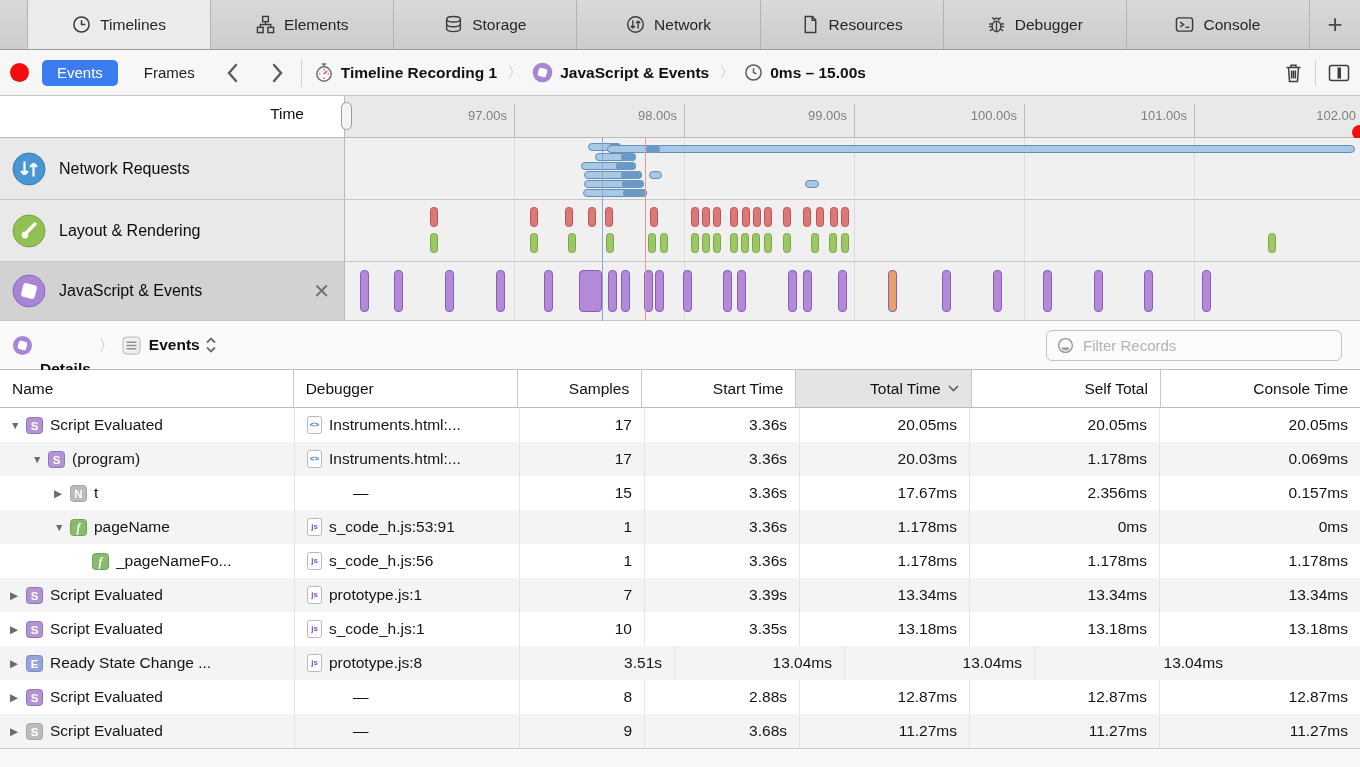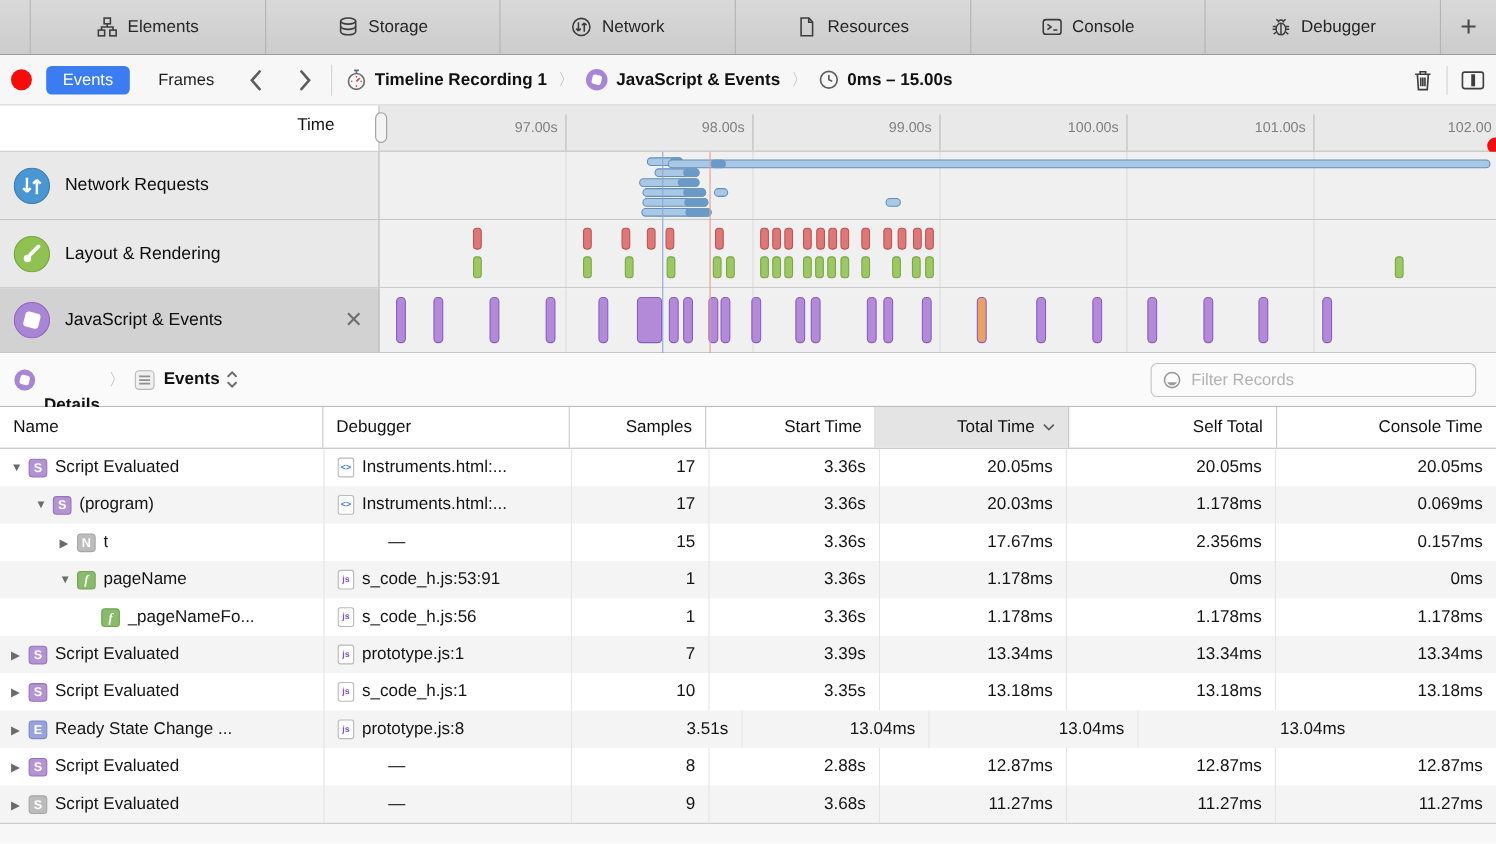--- a/index.html
+++ b/index.html
@@ -110,20 +110,29 @@
     background:#f7f7f7; border-top:1px solid #c9c9c9; }
 </style>
 </head>
 <body>
 
 <div class="app">
 
   <div class="tabbar">
     <div class="tabbar-spacer"></div>
     <div id="tabs-host" style="display:flex; flex:1;">
+        <div class="tab selected">
+          <span>
+            <svg width="19" height="19" viewBox="0 0 20 20" fill="none" stroke="#3c3c3c" stroke-width="1.6">
+              <circle cx="10" cy="10" r="8"></circle>
+              <path d="M10 5.5V10h4"></path>
+            </svg>
+          </span>
+          <span>Timelines</span>
+        </div>
         <div class="tab">
           <span>
             <svg width="19" height="19" viewBox="0 0 20 20" fill="none" stroke="#3c3c3c" stroke-width="1.5">
               <rect x="7" y="1.5" width="6" height="5.5"></rect>
               <rect x="1.5" y="13" width="6" height="5.5"></rect>
               <rect x="12.5" y="13" width="6" height="5.5"></rect>
               <path d="M10 7v3M4.5 13v-3h11v3"></path>
             </svg>
           </span>
           <span>Elements</span>
@@ -151,37 +160,37 @@
           <span>
             <svg width="19" height="19" viewBox="0 0 20 20" fill="none" stroke="#3c3c3c" stroke-width="1.5">
               <path d="M4.5 1.5h7.5l3.5 3.8v13.2h-11z"></path>
               <path d="M11.8 1.5v4h3.7"></path>
             </svg>
           </span>
           <span>Resources</span>
         </div>
         <div class="tab">
           <span>
+            <svg width="19" height="19" viewBox="0 0 20 20" fill="none" stroke="#3c3c3c" stroke-width="1.4">
+              <path d="M7.5 5.8a2.5 2.5 0 0 1 5 0"></path>
+              <ellipse cx="10" cy="12" rx="4.6" ry="5.6"></ellipse>
+              <path d="M10 6.5v11M5.4 9.5H2.2M5.4 12.2H2M5.6 14.8l-2.6 2M14.6 9.5h3.2M14.6 12.2H18M14.4 14.8l2.6 2M7.2 4.2L5.6 2.6M12.8 4.2l1.6-1.6"></path>
+            </svg>
+          </span>
+          <span>Debugger</span>
+        </div>
+        <div class="tab">
+          <span>
             <svg width="19" height="19" viewBox="0 0 20 20" fill="none" stroke="#3c3c3c" stroke-width="1.5">
               <rect x="1.5" y="3" width="17" height="14" rx="2.5"></rect>
               <path d="M5.5 7.5L9 10l-3.5 2.5"></path>
               <path d="M11 13h4"></path>
             </svg>
           </span>
           <span>Console</span>
-        </div>
-        <div class="tab">
-          <span>
-            <svg width="19" height="19" viewBox="0 0 20 20" fill="none" stroke="#3c3c3c" stroke-width="1.4">
-              <path d="M7.5 5.8a2.5 2.5 0 0 1 5 0"></path>
-              <ellipse cx="10" cy="12" rx="4.6" ry="5.6"></ellipse>
-              <path d="M10 6.5v11M5.4 9.5H2.2M5.4 12.2H2M5.6 14.8l-2.6 2M14.6 9.5h3.2M14.6 12.2H18M14.4 14.8l2.6 2M7.2 4.2L5.6 2.6M12.8 4.2l1.6-1.6"></path>
-            </svg>
-          </span>
-          <span>Debugger</span>
         </div>
       </div>
     <div class="tab-plus">
       <span style="font-size:26px; color:#4a4a4a; font-weight:300;">+</span>
     </div>
   </div>
 
   <div class="toolbar">
     <div class="record-dot"></div>
     <div class="events-pill">Events</div>

